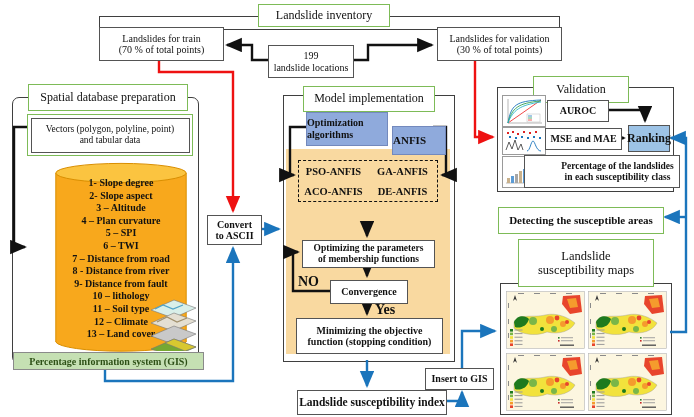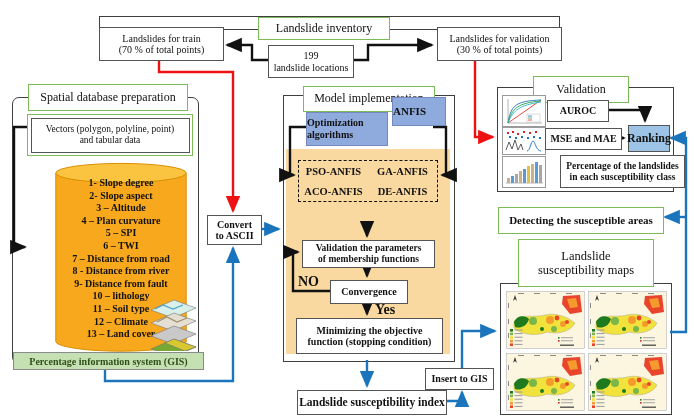--- a/index.html
+++ b/index.html
@@ -94,21 +94,21 @@
       <polyline points="105,368 105,381 233,381 233,248" marker-end="url(#au)"></polyline>
       <polyline points="260,229 279,229" marker-end="url(#au)"></polyline>
       <polyline points="367,360 367,386" marker-end="url(#au)"></polyline>
       <polyline points="445,401 462,401 462,392" marker-end="url(#au)"></polyline>
       <polyline points="462,368 462,331 495,331" marker-end="url(#au)"></polyline>
       <polyline points="670,332 686,332 686,138 671,138" marker-end="url(#au)"></polyline>
       <polyline points="686,217 665,217" marker-end="url(#au)"></polyline>
     </g>
   </svg>
 
-  <div class="green-box t12" style="left:258px;top:17px;width:130px;height:21px;text-align:center;">
+  <div class="green-box t12" style="left:258px;top:4px;width:130px;height:21px;text-align:center;">
     <span>Landslide inventory</span>
   </div>
 
   <div class="box t10" style="left:99px;top:27px;width:123px;height:32px;">
     <span>Landslides for train</span>
     <span>(70 % of total points)</span>
   </div>
 
   <div class="box t10" style="left:268px;top:45px;width:84px;height:31px;">
     <span>199</span>
@@ -173,34 +173,34 @@
   </div>
 
   <div class="green-box t12" style="left:303px;top:86px;width:130px;height:24px;">
     <span>Model implementation</span>
   </div>
 
   <div class="blue-chip t10" style="left:306px;top:112px;width:80px;height:32px;">
     <span>Optimization</span>
     <span>algorithms</span>
   </div>
-  <div class="blue-chip t11" style="left:392px;top:97px;width:52px;height:27px;">
+  <div class="blue-chip t11" style="left:392px;top:126px;width:52px;height:27px;">
     <span>ANFIS</span>
   </div>
 
   <div id="dashed-box">
     <span>PSO-ANFIS</span>
     <span>GA-ANFIS</span>
     <span>ACO-ANFIS</span>
     <span>DE-ANFIS</span>
   </div>
 
 
   <div class="box bold t9" style="left:302px;top:240px;width:131px;height:26px;">
-    <span>Validation the parameters</span>
+    <span>Optimizing the parameters</span>
     <span>of membership functions</span>
   </div>
 
   <div class="box bold t10" style="left:330px;top:280px;width:76px;height:22px;">
     <span>Convergence</span>
   </div>
 
   <span class="italic-label" style="left:298px;top:274px;">NO</span>
   <span class="italic-label" style="left:375px;top:302px;">Yes</span>
 
@@ -278,21 +278,21 @@
   </div>
 
   <div class="box bold t10" style="left:545px;top:128px;width:75px;height:20px;">
     <span>MSE and MAE</span>
   </div>
 
   <div class="box bold t12" id="ranking-box" style="left:628px;top:125px;width:40px;height:25px;">
     <span>Ranking</span>
   </div>
 
-  <div class="box bold t9" style="left:560px;top:155px;width:123px;height:31px;">
+  <div class="box bold t9" style="left:524px;top:155px;width:123px;height:31px;padding-left:31px;">
     <span>Percentage of the landslides</span>
     <span>in each susceptibility class</span>
   </div>
 
   <div class="green-box bold t11" style="left:498px;top:207px;width:164px;height:25px;">
     <span>Detecting the susceptible areas</span>
   </div>
 
   <div class="green-box" style="left:518px;top:239px;width:134px;height:46px;font-size:12.5px;">
     <span>Landslide</span>

